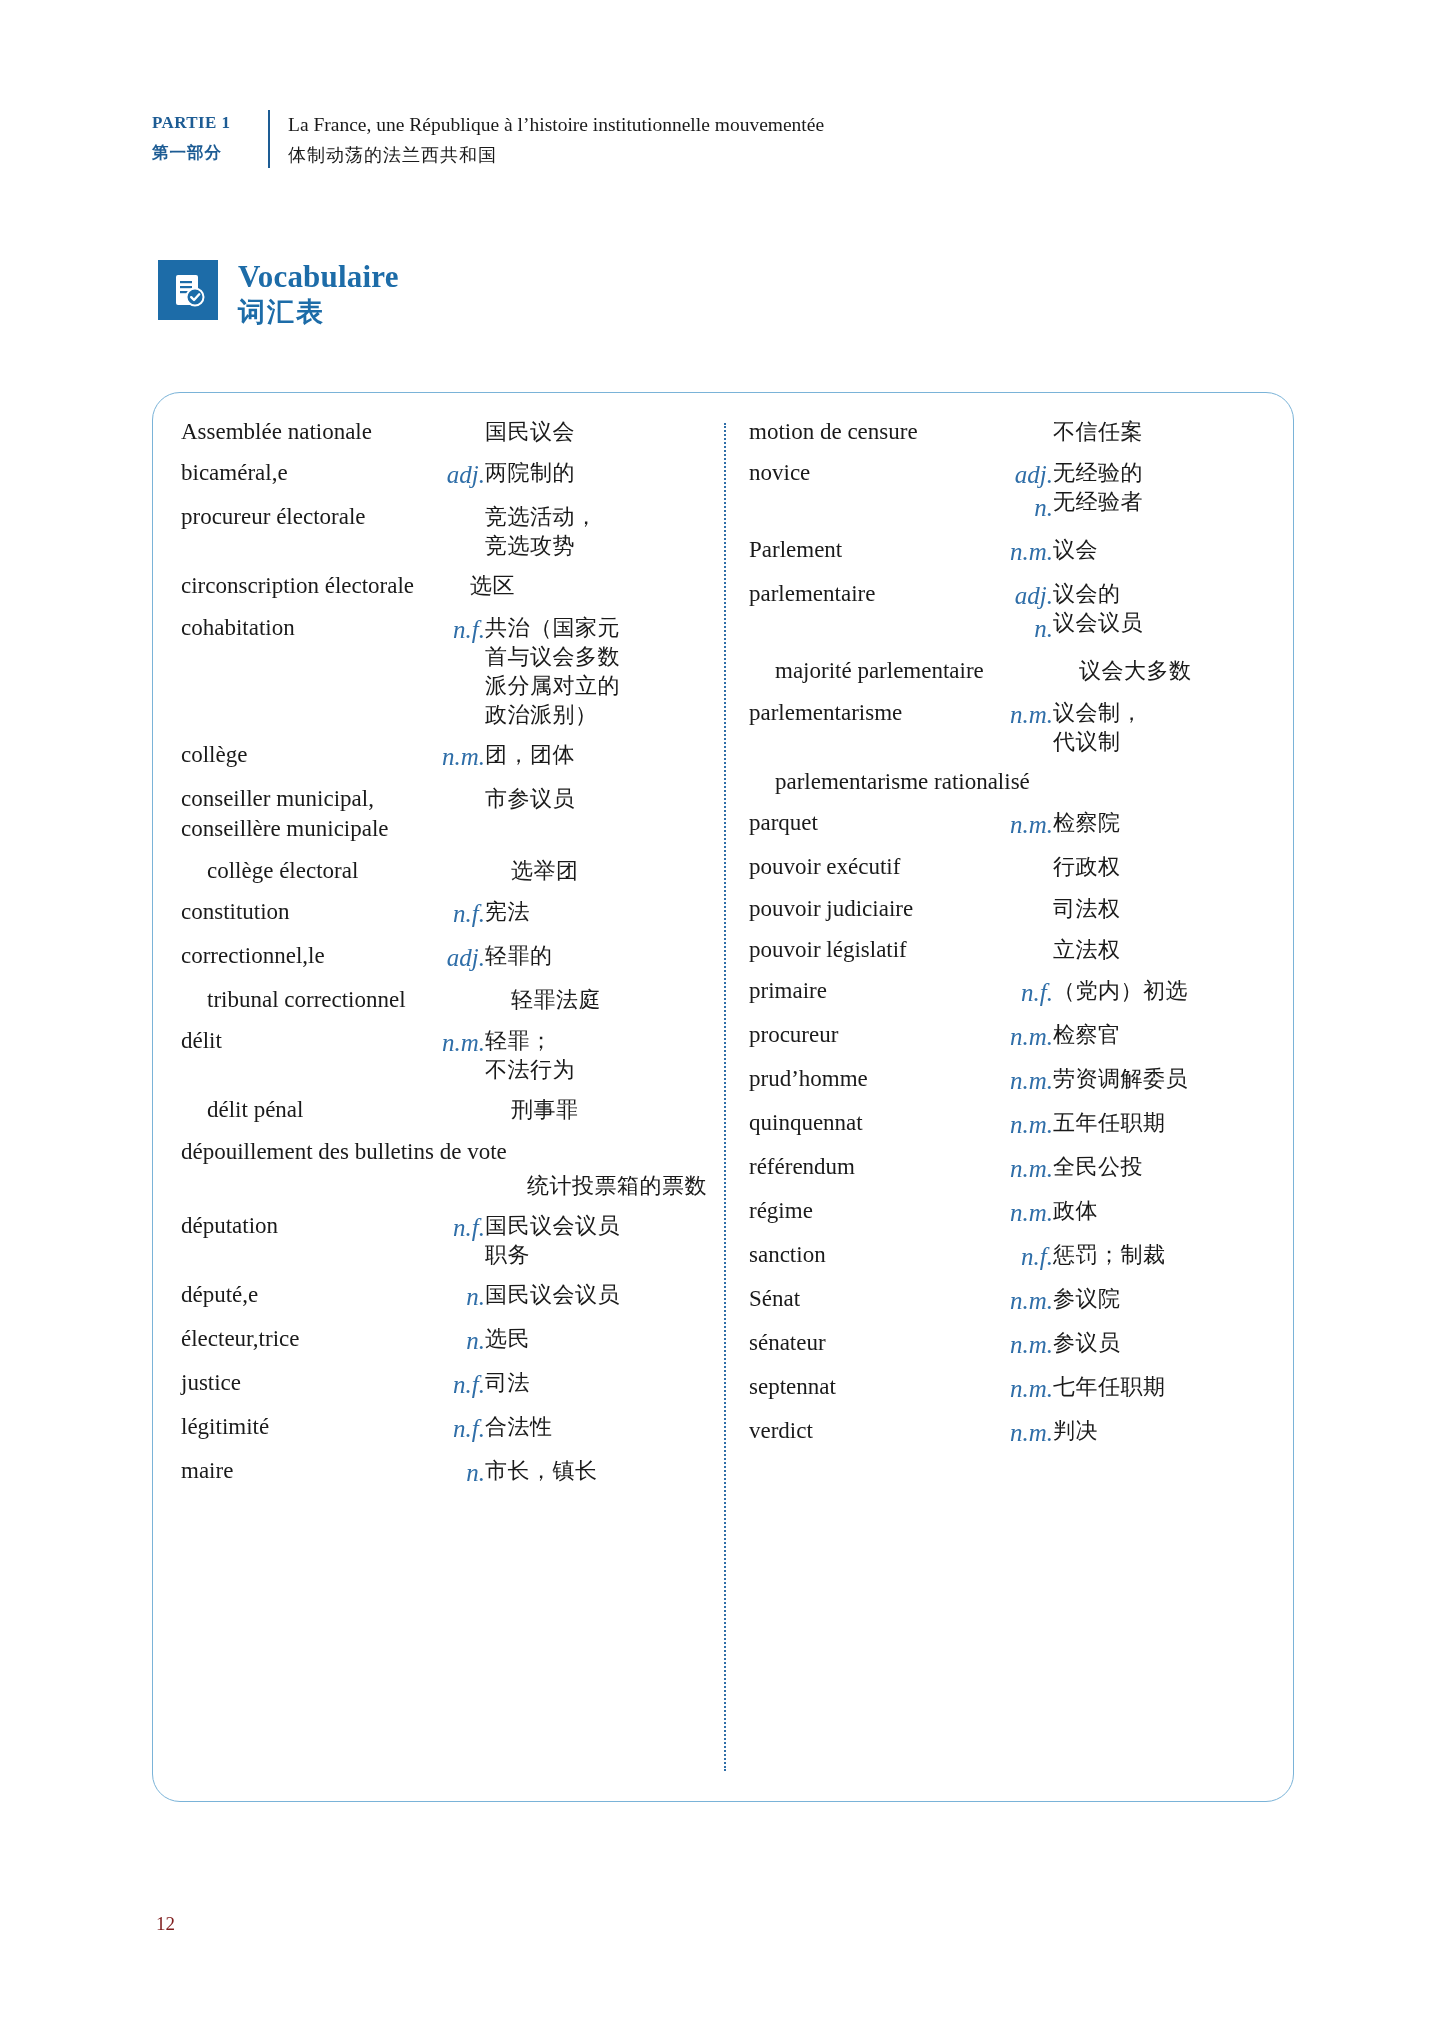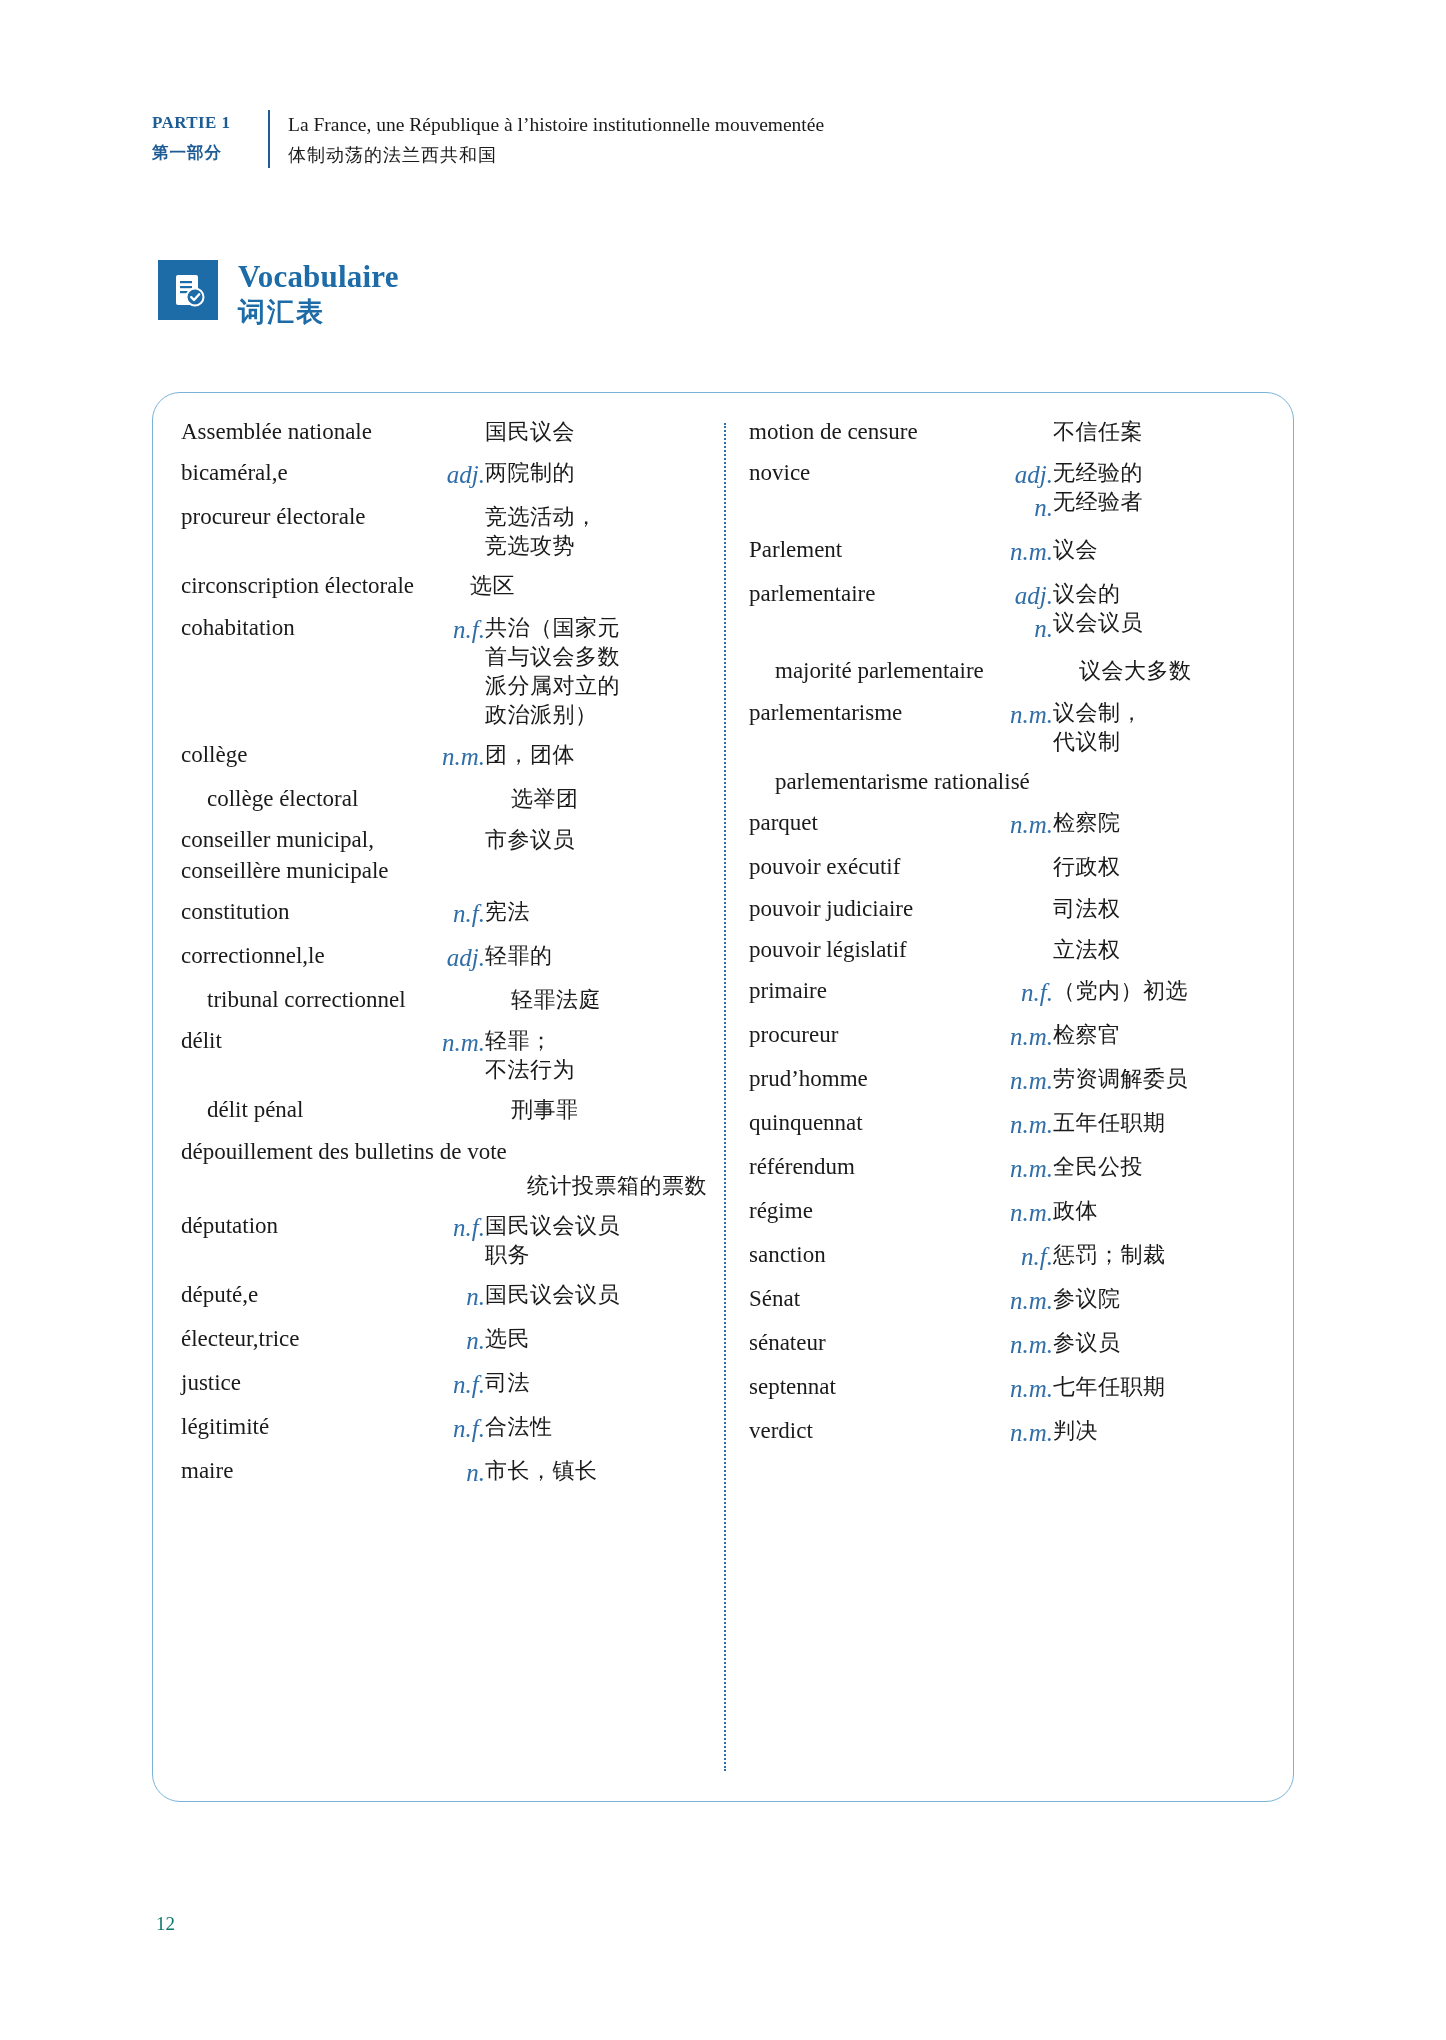--- a/index.html
+++ b/index.html
@@ -180,21 +180,21 @@
     margin-top: 4px;
   }
 
   
   .folio {
     position: absolute;
     left: 156px;
     top: 1913px;
     font-family: "Liberation Serif", serif;
     font-size: 19px;
-    color: #0f766e;
+    color: #7f1d1d;
   }
 </style>
 </head>
 <body>
 
 <div class="page">
 
   <div class="header">
     <div class="header-left">
       <div class="header-part">PARTIE 1</div>
@@ -272,35 +272,35 @@
         </div>
         <div class="entry">
           <div class="term">collège</div>
           <div class="pos">
             <span class="line">n.m.</span>
           </div>
           <div class="gloss">
             <span class="line">团，团体</span>
           </div>
         </div>
+        <div class="entry">
+          <div class="term">conseiller municipal,<div>conseillère municipale</div></div>
+          <div class="pos"></div>
+          <div class="gloss">
+            <span class="line">市参议员</span>
+          </div>
+        </div>
         <div class="entry sub">
           <div class="term">collège électoral</div>
           <div class="pos"></div>
           <div class="gloss">
             <span class="line">选举团</span>
           </div>
         </div>
         <div class="entry">
-          <div class="term">conseiller municipal,<div>conseillère municipale</div></div>
-          <div class="pos"></div>
-          <div class="gloss">
-            <span class="line">市参议员</span>
-          </div>
-        </div>
-        <div class="entry">
           <div class="term">constitution</div>
           <div class="pos">
             <span class="line">n.f.</span>
           </div>
           <div class="gloss">
             <span class="line">宪法</span>
           </div>
         </div>
         <div class="entry">
           <div class="term">correctionnel,le</div>

